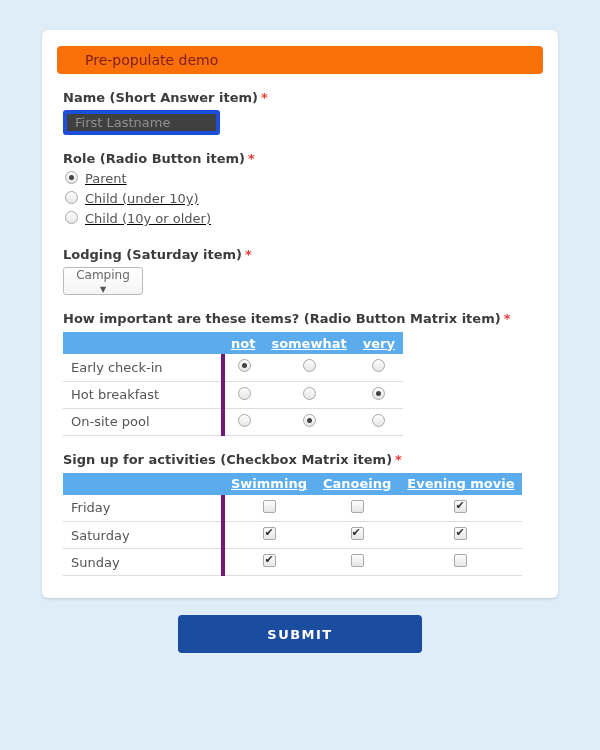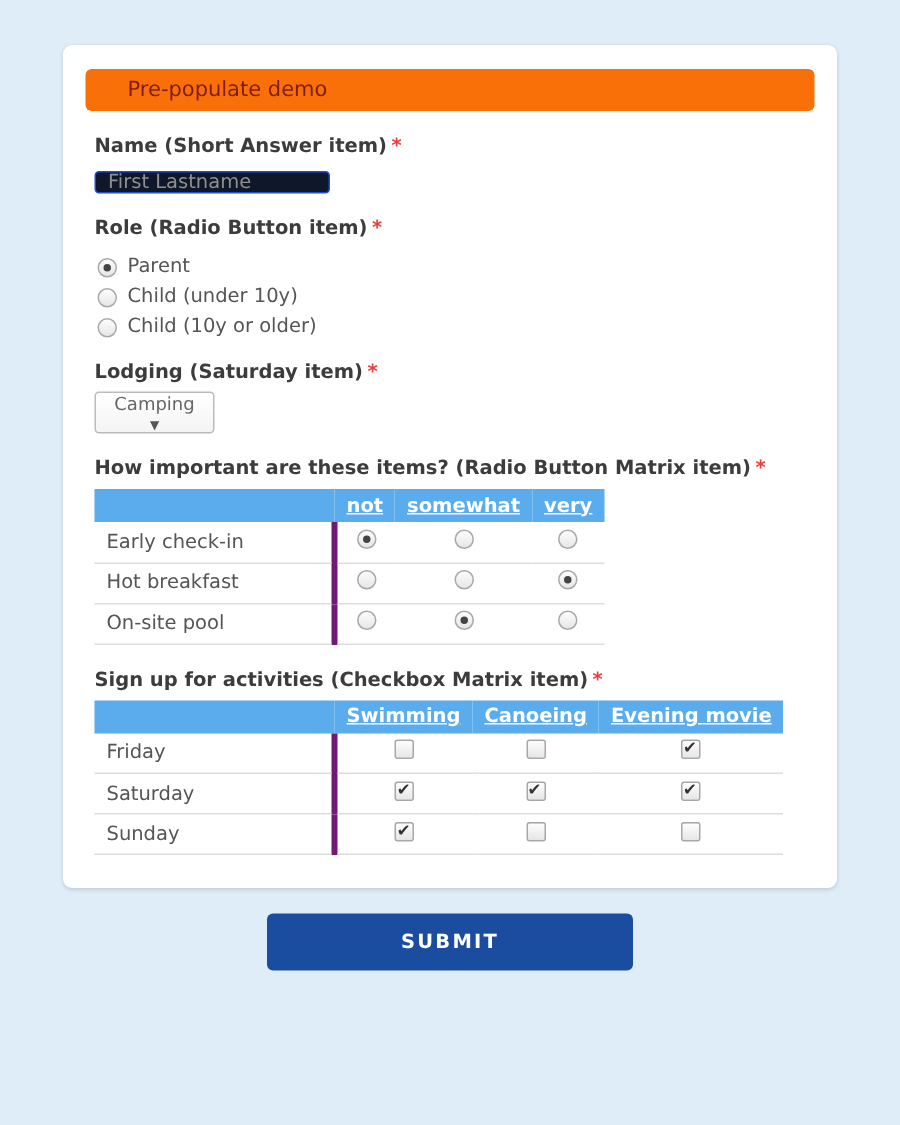--- a/index.html
+++ b/index.html
@@ -31,35 +31,36 @@
   .field { margin-top: 16px; }
   .field-label {
     font-size: 13px;
     font-weight: bold;
     color: #3c3c3c;
     margin-bottom: 5px;
   }
   .req { color: #ed3a3a; font-weight: bold; margin-left: 3px; }
   .text-input {
     width: 157px;
-    height: 15px;
-    border: 1px solid #1d4ed8;
+    height: 25px;
+    border: 4px solid #1d4ed8;
     border-radius: 3px;
     padding: 0 8px;
     font-size: 13px;
     color: #8f8f8f;
-    background: #0f172a;
+    background: #404040;
     font-family: inherit;
     outline: none;
   }
   .opt-row {
     display: flex;
-    align-items: flex-end;
+    align-items: flex-start;
     height: 20px;
     margin-left: 2px;
+    text-decoration: underline;
   }
   .opt-row label { font-size: 13px; color: #555555; margin-left: 7px; }
   
   input[type="radio"], input[type="checkbox"] {
     appearance: none;
     -webkit-appearance: none;
     width: 13px; height: 13px;
     border: 1px solid #a8a8a8;
     background: linear-gradient(#fdfdfd, #e6e6e6);
     position: relative;

